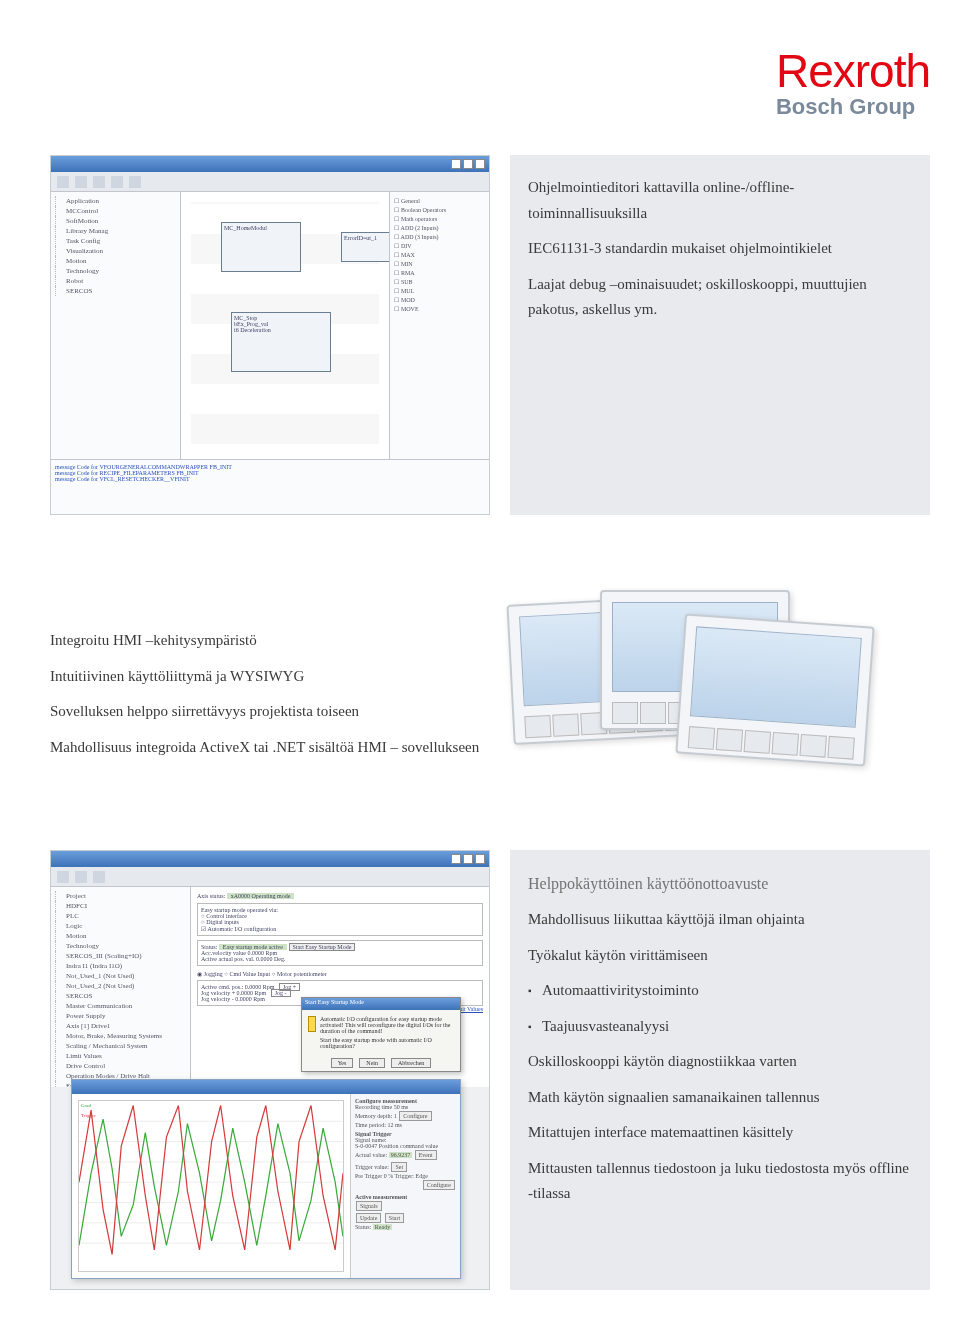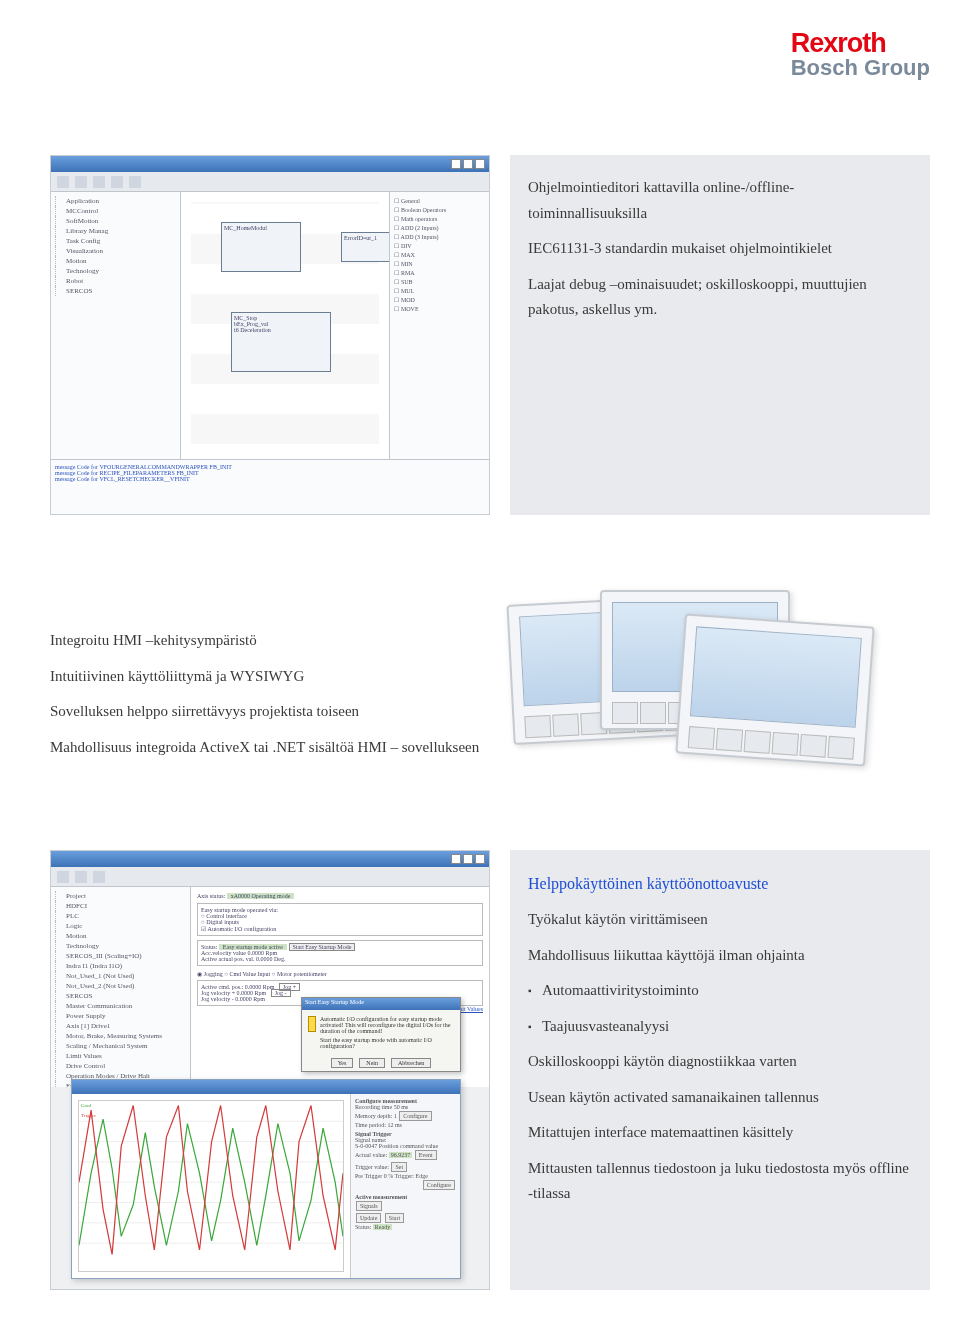--- a/index.html
+++ b/index.html
@@ -12,24 +12,25 @@
     position: relative;
   }
   .logo {
     position: absolute;
     top: 28px;
     right: 30px;
     text-align: left;
   }
   .logo-main {
     font-family: Arial, sans-serif;
-    font-size: 27px;
-    font-weight: bold;
+    font-size: 46px;
+    font-weight: normal;
     color: #e30613;
     letter-spacing: -1px;
+    margin-top: 16px;
   }
   .logo-sub {
     font-family: Arial, sans-serif;
     font-size: 22px;
     font-weight: 600;
     color: #7a8a9a;
     margin-top: -4px;
   }
   .row {
     position: absolute;
@@ -52,21 +53,21 @@
     flex: 1;
     font-size: 15px;
     line-height: 1.7;
     color: #3a3a3a;
   }
   .text-block p { margin-bottom: 10px; }
   .text-block-b { background: #e8eaed; padding: 20px 18px 30px 18px; width: 420px; }
   .section-title {
     font-size: 16px;
     margin-bottom: 18px;
-    color: #1d4ed8;
+    color: #737373;
   }
   .bullet-sub { padding-left: 14px; position: relative; }
   .bullet-sub::before { content: "▪"; position: absolute; left: 0; font-size: 10px; top: 4px; }
 
   
   .ide-titlebar {
     height: 16px;
     background: linear-gradient(#6a9edc, #3d72b8);
     display: flex;
     align-items: center;
@@ -453,22 +454,22 @@
           <div><span class="btn">Signals</span></div>
           <div><span class="btn">Update</span> <span class="btn">Start</span></div>
           <div><span>Status:</span> <span style="background:#cde3c4;padding:0 2px">Ready</span></div>
         </div>
       </div>
     </div>
   </div>
 
   <div class="text-block text-block-b">
     <p class="section-title">Helppokäyttöinen käyttöönottoavuste</p>
+    <p>Mahdollisuus liikuttaa käyttöjä ilman ohjainta</p>
     <p>Työkalut käytön virittämiseen</p>
-    <p>Mahdollisuus liikuttaa käyttöjä ilman ohjainta</p>
     <p class="bullet-sub">Automaattiviritystoiminto</p>
     <p class="bullet-sub">Taajuusvasteanalyysi</p>
     <p>Oskilloskooppi käytön diagnostiikkaa varten</p>
-    <p>Usean käytön activated samanaikainen tallennus</p>
+    <p>Math käytön signaalien samanaikainen tallennus</p>
     <p>Mitattujen interface matemaattinen käsittely</p>
     <p>Mittausten tallennus tiedostoon ja luku tiedostosta myös offline -tilassa</p>
   </div>
 </div>
 
 </body></html>

